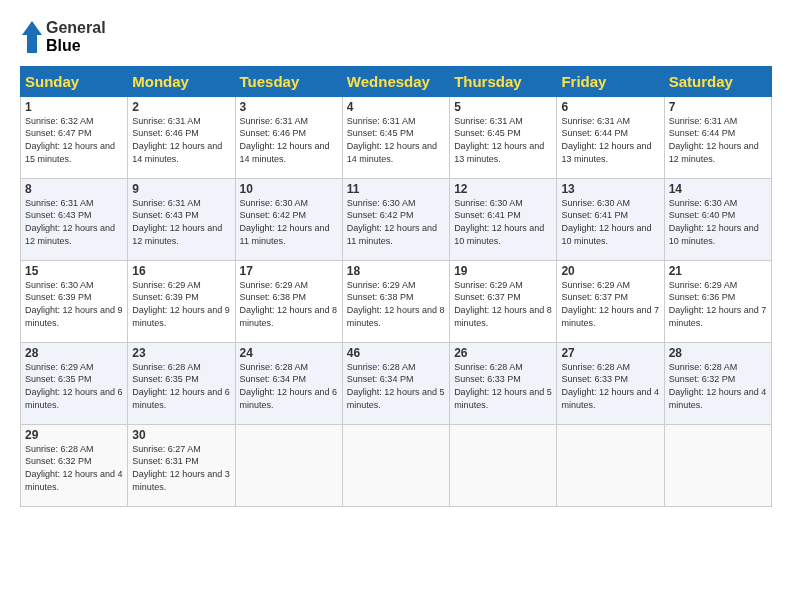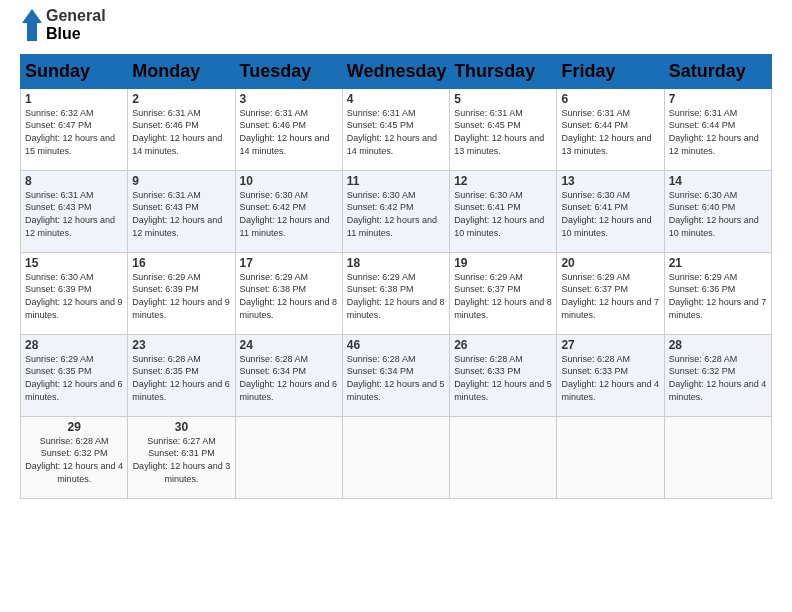--- a/index.html
+++ b/index.html
@@ -6,21 +6,21 @@
     body {
       font-family: Arial, sans-serif;
       background: #fff;
       width: 792px;
       height: 612px;
       overflow: hidden;
     }
     .page {
       width: 792px;
       height: 612px;
-      padding: 7px 20px;
+      padding: 19px 20px;
       background: #fff;
     }
     .header {
       display: flex;
       justify-content: space-between;
       align-items: flex-start;
       margin-bottom: 10px;
     }
     .logo {
       display: flex;
@@ -39,22 +39,22 @@
       font-size: 15px;
       color: #555;
     }
     .calendar {
       width: 100%;
       border-collapse: collapse;
       table-layout: fixed;
     }
     .calendar th {
       background: #1a6eb5;
-      color: #000000;
-      font-size: 18px;
+      color: #fde047;
+      font-size: 15px;
       font-weight: bold;
       padding: 6px 4px;
       text-align: left;
       border: 1px solid #1a6eb5;
     }
     .calendar td {
       border: 1px solid #ccc;
       vertical-align: top;
       padding: 3px 4px;
       font-size: 9.5px;
@@ -70,21 +70,20 @@
       font-weight: bold;
       display: block;
       margin-bottom: 1px;
     }
     .day-info {
       font-size: 9px;
       line-height: 1.4;
     }
     .empty-row td {
       background: #f9f9f9 !important;
-      text-align: center;
     }
   </style>
 </head>
 <body>
 
 <div class="page">
   <div class="header">
     <div class="logo">
   <div style="display:flex;align-items:center;gap:2px;">
     <svg width="24" height="36" viewBox="0 0 24 36">

